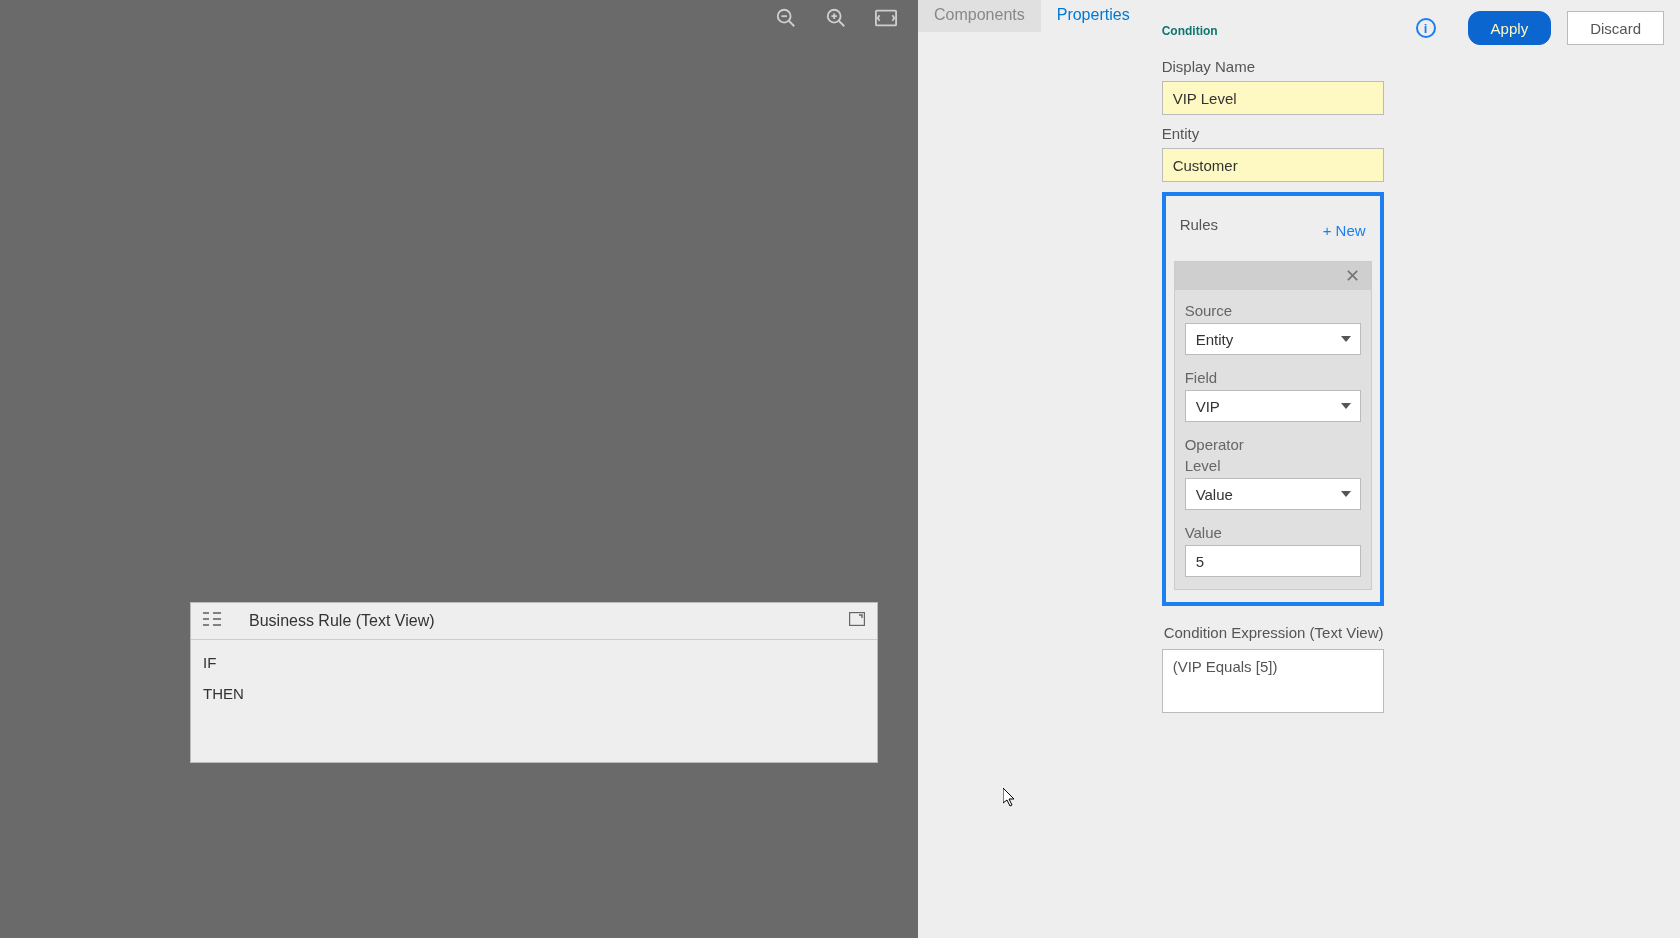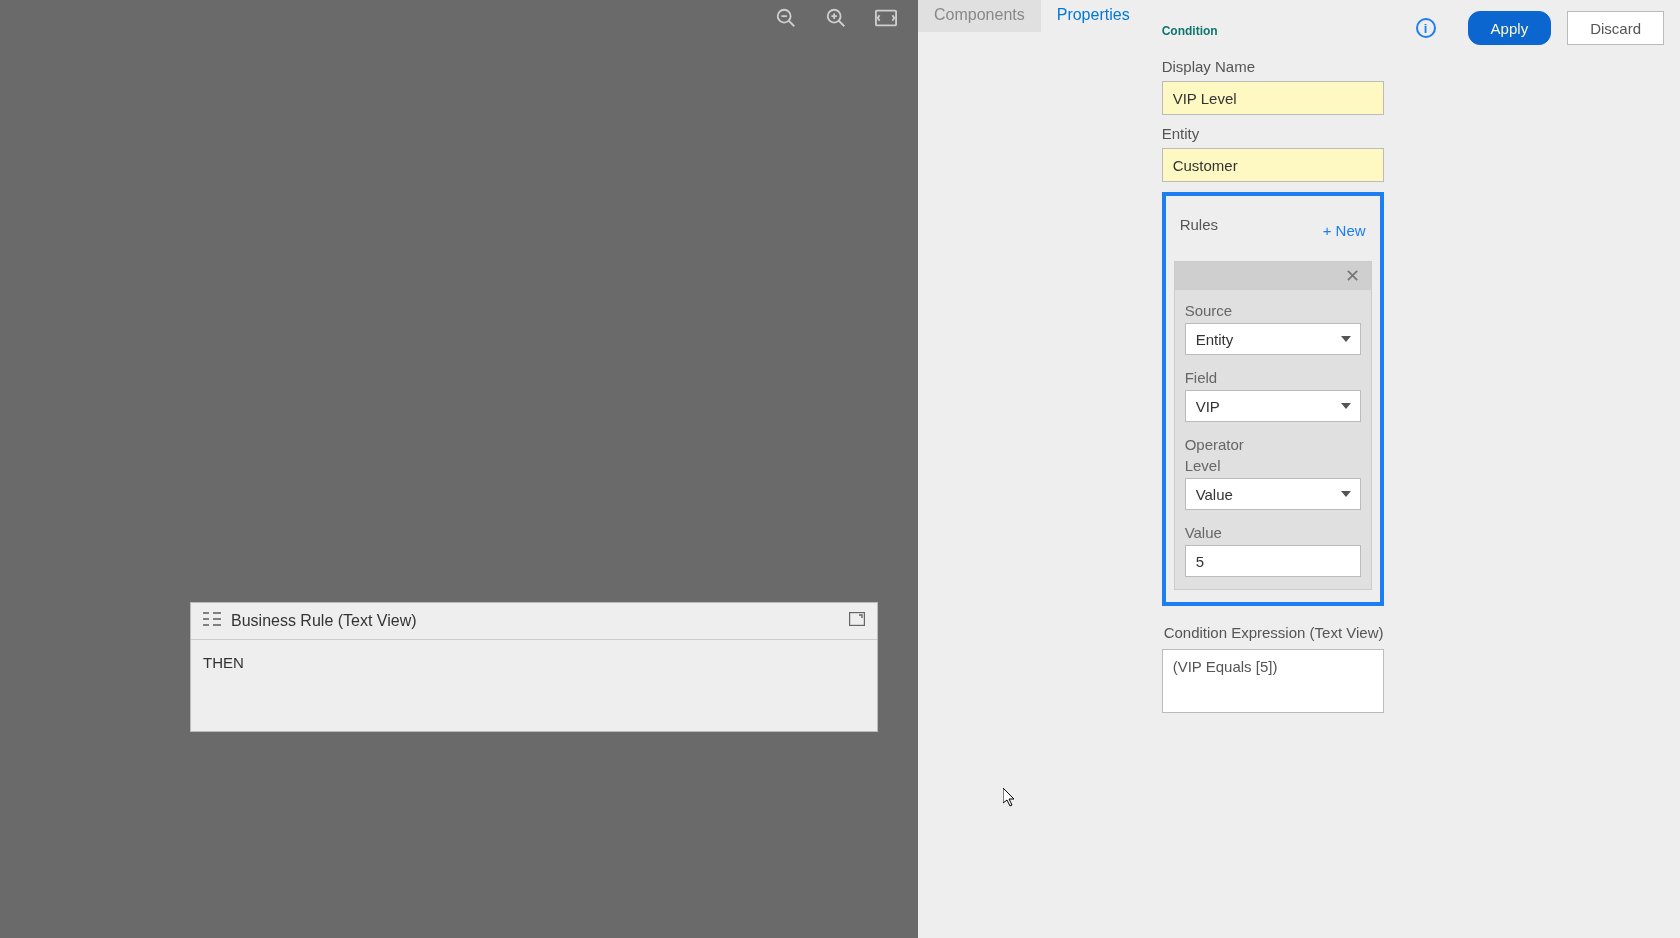--- a/index.html
+++ b/index.html
@@ -43,21 +43,21 @@
   .text-view-header {
     display: flex;
     align-items: center;
     justify-content: space-between;
     padding: 8px 12px;
     border-bottom: 1px solid #ccc;
   }
   .text-view-header-left {
     display: flex;
     align-items: center;
-    gap: 10px;
+    gap: 28px;
     font-size: 16px;
     color: #333;
   }
   .text-view-body {
     padding: 14px 12px 46px 12px;
     font-size: 15px;
     color: #333;
   }
   .text-view-body .line { margin-bottom: 14px; }
 
@@ -294,20 +294,21 @@
         <span>Business Rule (Text View)</span>
       </div>
       <span style="cursor:pointer;">
         <svg width="16" height="14" viewBox="0 0 16 14" fill="none" stroke="#666" stroke-width="1.4">
           <rect x="0.5" y="0.5" width="15" height="13"></rect>
           <polyline points="10,3 13,3 13,6"></polyline>
         </svg>
       </span>
     </div>
     <div class="text-view-body">
+      <div class="line">IF</div>
       <div class="line">THEN</div>
     </div>
   </div>
 </div>
 
 <div class="right-panel">
   <div class="tabs" style="background:#e0e0e0;">
     <div class="tab">Components</div>
     <div class="tab active">Properties</div>
     <div class="tabs-bg"></div>

